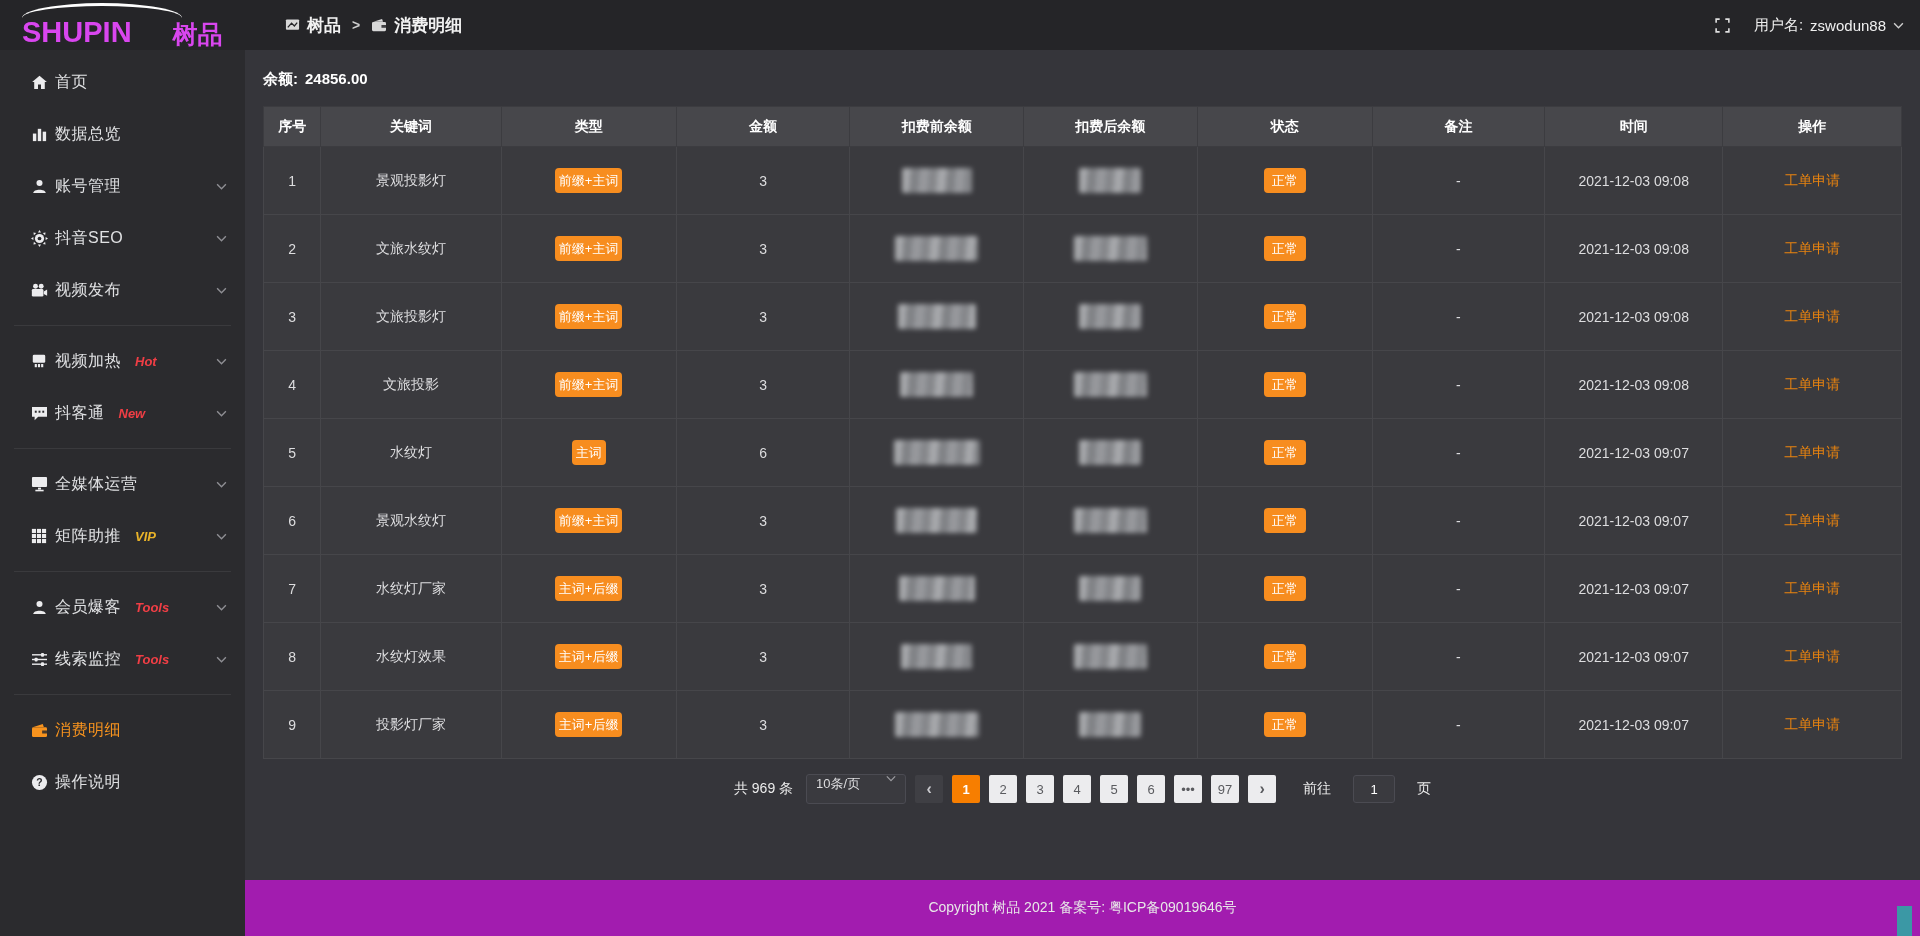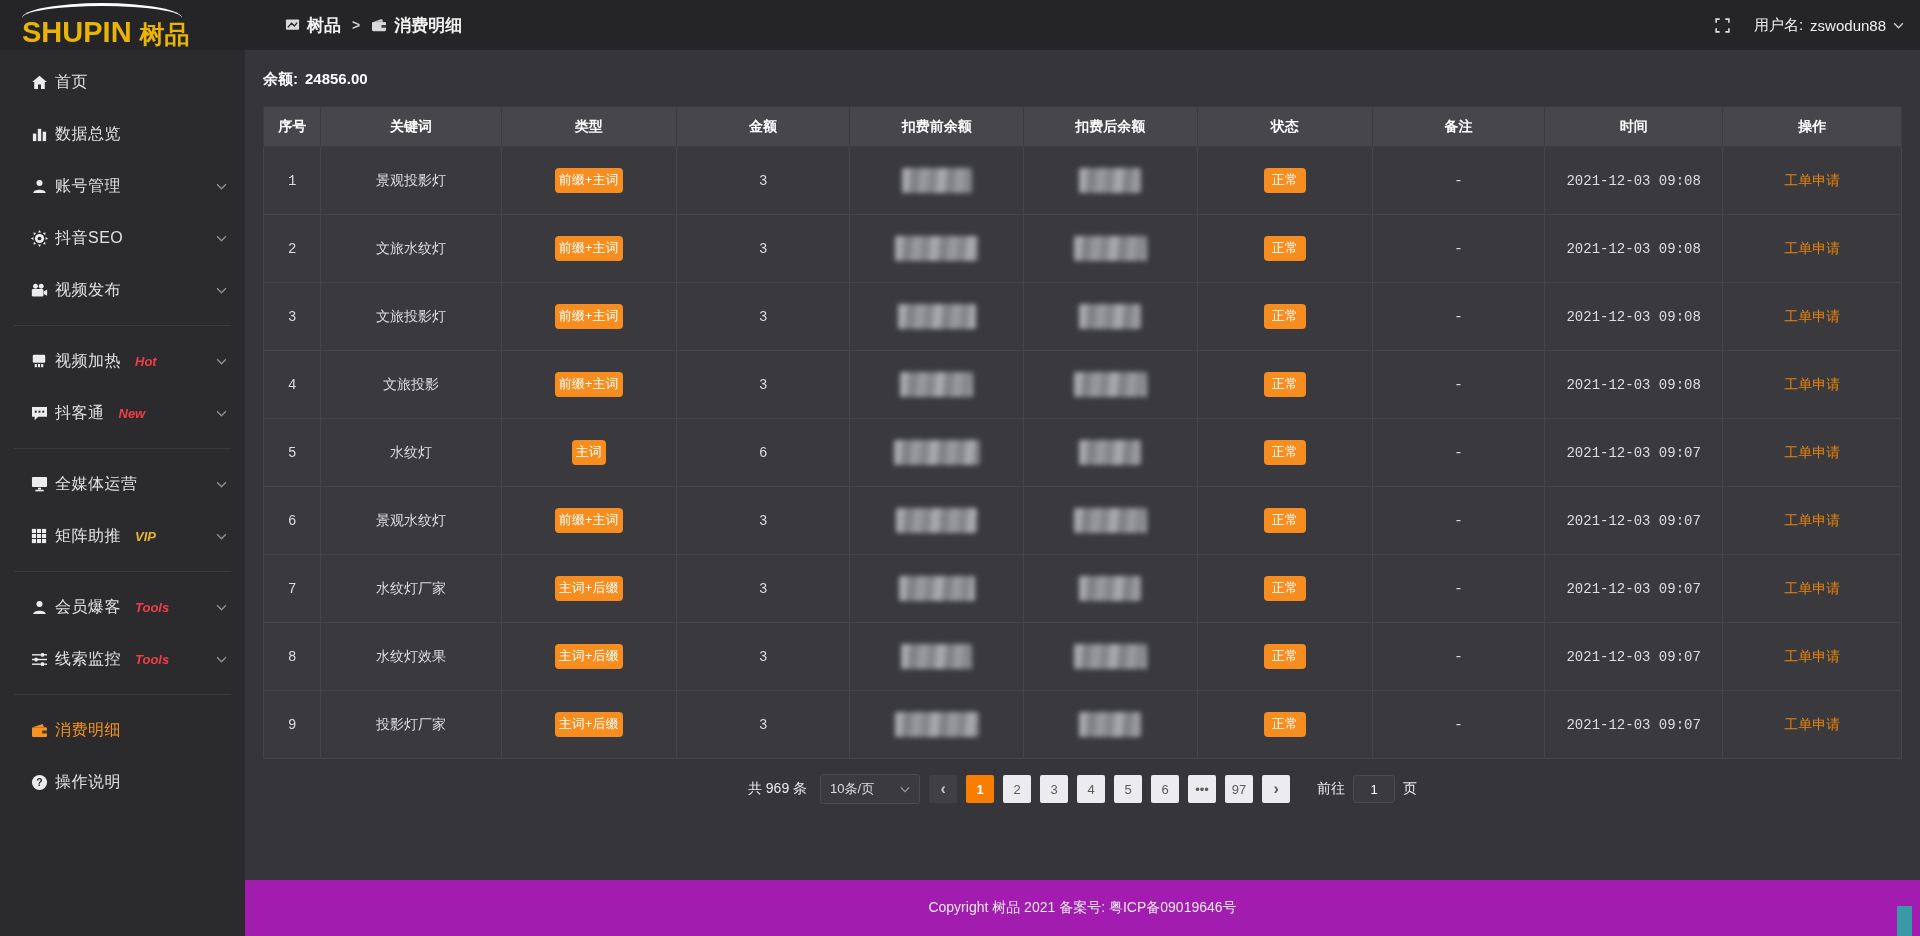--- a/index.html
+++ b/index.html
@@ -1,21 +1,21 @@
 <!DOCTYPE html>
 <html><head>
 <meta charset="utf-8">
 <style>
   * { margin:0; padding:0; box-sizing:border-box; }
   html,body { width:1920px; height:936px; overflow:hidden; }
   body { font-family:"Liberation Sans","DejaVu Sans",sans-serif; background:#35353a; position:relative; color:#e3e3e5; }
 
   
   .topbar { position:absolute; top:0; left:0; right:0; height:50px; background:#252528; display:flex; align-items:center; z-index:5; }
-  .logo { position:relative; width:245px; height:50px; display:flex; align-items:flex-end; padding:0 0 3px 22px; color:#eab308; flex:none; }
+  .logo { position:relative; width:245px; height:50px; display:flex; align-items:flex-end; padding:0 0 3px 22px; color:#d946ef; flex:none;gap:33px; }
   .logo-arc { position:absolute; left:22px; top:3px; width:160px; height:15px; border-top:3px solid #fff; border-radius:50%/100% 100% 0 0; }
   .logo-en { font-size:29px; font-weight:900; letter-spacing:0px; line-height:1; transform:scaleY(1.04); }
   .logo-cn { font-size:25px; font-weight:800; line-height:1.05; margin-left:8px; }
   .breadcrumb { display:flex; align-items:center; gap:9px; margin-left:40px; font-size:17px; font-weight:bold; color:#f2f2f2; }
   .crumb { display:flex; align-items:center; gap:7px; }
   .crumb .ic { display:flex; color:#d8d8d8; }
   .crumb-sep { color:#cfcfcf; font-size:14px; font-weight:bold; margin:0 2px; }
   .topbar-right { margin-left:auto; display:flex; align-items:center; gap:24px; padding-right:16px; color:#f0f0f0; font-size:15px; }
   .fs-btn { display:flex; color:#e0e0e0; cursor:pointer; }
   .user-box { display:flex; align-items:center; gap:7px; cursor:pointer; }
@@ -31,40 +31,40 @@
   .side-item.active, .side-item.active .ic { color:#f7931e; }
   .side-divider { height:1px; background:#3a3a3d; margin:9px 14px; }
   .tag-red { color:#f03e45; }
   .tag-gold { color:#eab429; }
 
   
   .main { position:absolute; left:245px; top:50px; right:0; bottom:56px; background:#35353a; padding:0 18px; }
   .balance { margin-top:20px; font-size:15px; font-weight:bold; color:#fff; display:flex; gap:7px; }
   .balance .val { font-weight:bold; }
 
-  table.data-table { width:100%; border-collapse:collapse; table-layout:fixed; margin-top:17px; border:1px solid #47474b;font-family:Liberation Mono, monospace; }
+  table.data-table { width:100%; border-collapse:collapse; table-layout:fixed; margin-top:17px; border:1px solid #47474b; }
   .data-table th { height:40px; background:#47474b; color:#fff; font-size:14px; font-weight:bold; border:1px solid #3c3c40; }
   .data-table td { height:68px; background:#3a3a3e; border:1px solid #46464a; text-align:center; font-size:14px; color:#dddddf; }
   .badge { display:inline-block; background:#f78d1f; color:#fff; font-size:13px; padding:6px 4px; border-radius:4px; line-height:1; }
   .badge.small { padding:6px 8px; }
   .masked { height:25px; margin:0 auto; border-radius:2px; opacity:.78;
             background:repeating-linear-gradient(95deg,#c5c7ca 0 9px,#94969a 9px 18px,#b2b4b8 18px 27px,#9b9da1 27px 36px);
             filter:blur(2.6px); }
   .action-link { color:#e8830f; cursor:pointer; }
 
   
   .pagination { display:flex; align-items:center; justify-content:center; gap:9px; margin-top:15px; font-size:14px; color:#ececec; }
   .pg-total { margin-right:4px; }
-  .pg-size { display:flex; align-items:center; justify-content:space-between; width:100px; height:30px; background:#3a3a3f; border:1px solid #4b4b52; border-radius:3px; padding:0 9px; color:#dddddf; font-size:13px; cursor:pointer; }
+  .pg-size { display:flex; justify-content:space-between; width:100px; height:30px; background:#3a3a3f; border:1px solid #4b4b52; border-radius:3px; padding:0 9px; color:#dddddf; font-size:13px; cursor:pointer; }
   .pg-size .caret { color:#9b9ba0; }
   .pg-btn { min-width:28px; height:28px; padding:0 5px; display:flex; align-items:center; justify-content:center; border-radius:2px; background:#ececee; color:#5a5b5f; font-size:13px; cursor:pointer; }
   .pg-btn.prev { background:#3f3f44; color:#c9c9cd; }
   .pg-btn.active { background:#f77e00; color:#fff; font-weight:bold; }
   .pg-arrow { font-size:16px; font-weight:bold; line-height:1; }
-  .pg-goto { display:flex; align-items:center; gap:8px; margin-left:18px; }
+  .pg-goto { display:flex; align-items:center; gap:22px; margin-left:18px; }
   .pg-input { width:42px; height:28px; background:#3a3a3f; border:1px solid #4b4b52; border-radius:3px; color:#fff; text-align:center; font-size:13px; font-family:inherit; }
 
   
   .footer { position:absolute; left:245px; right:0; bottom:0; height:56px; background:#a21caf; display:flex; align-items:center; justify-content:center; font-size:14px; color:#e8e8e8; }
   .side-widget { position:absolute; right:8px; bottom:0; width:15px; height:30px; background:#3b98a5; z-index:9; }
 </style>
 </head>
 <body>
 
 <header class="topbar">

